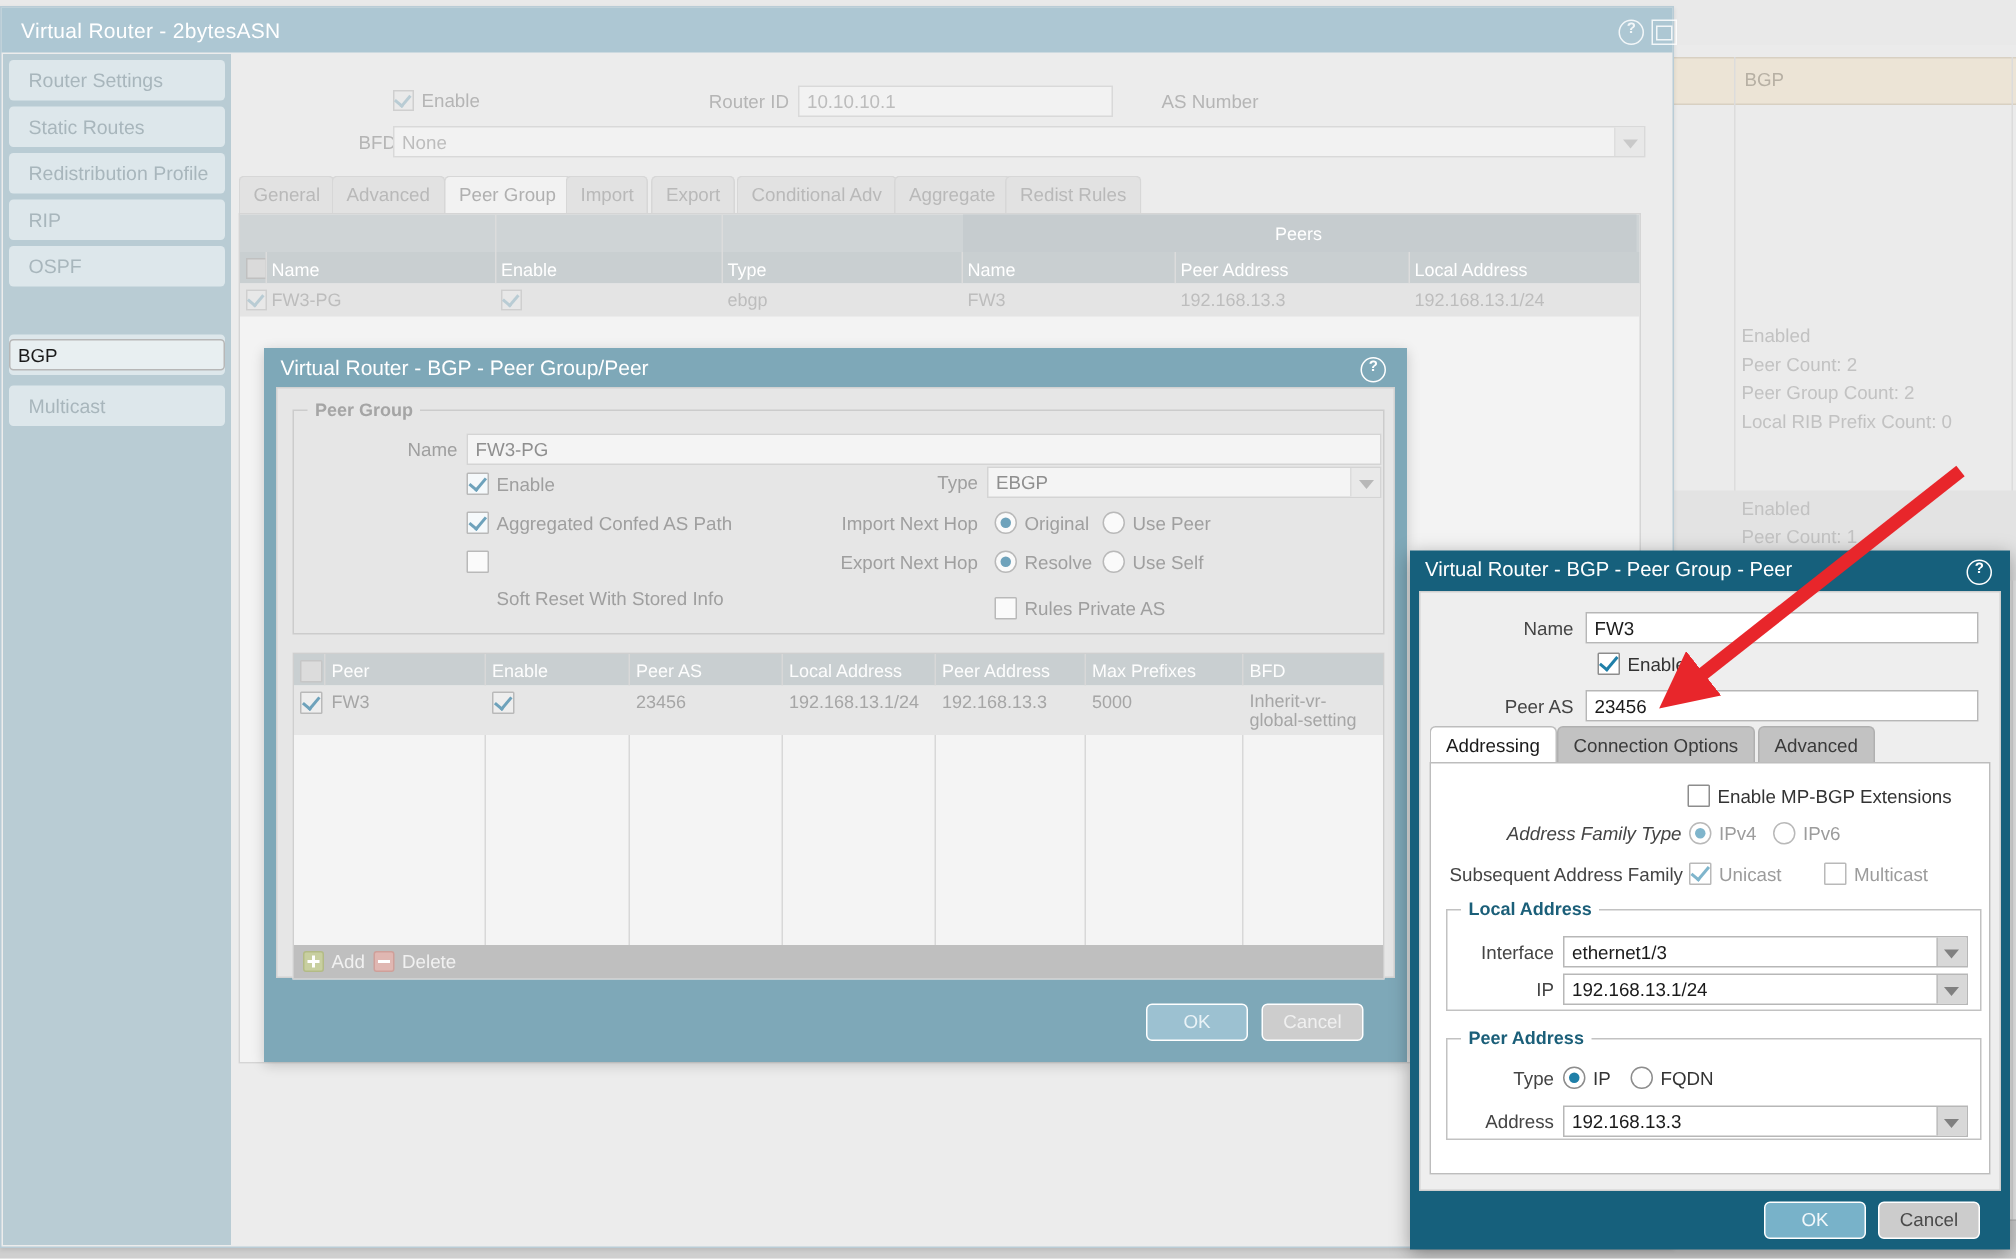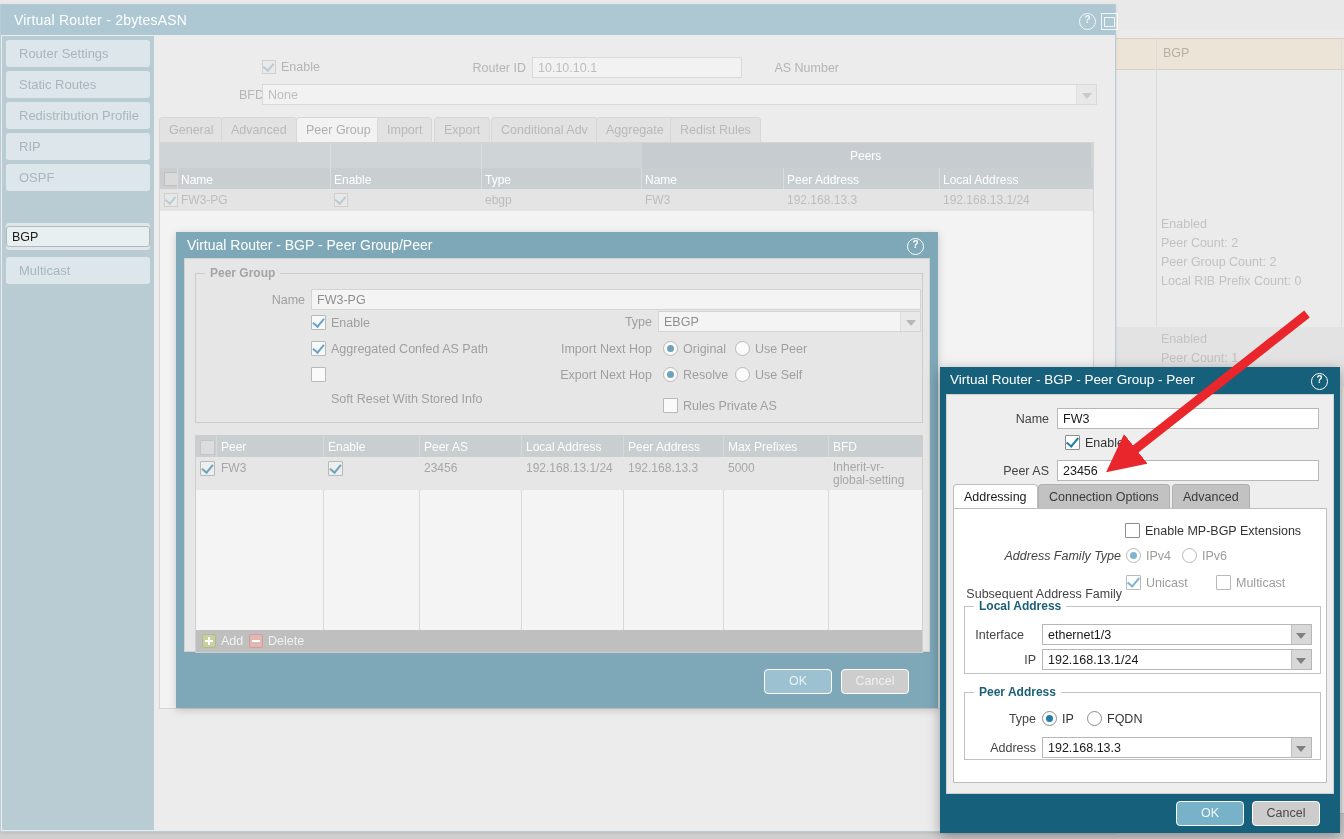--- a/index.html
+++ b/index.html
@@ -393,30 +393,30 @@
 
       <div class="cb" style="left:171px;top:14px;"></div>
       <span class="cbtxt" style="left:191px;top:15px;">Enable MP-BGP Extensions</span>
 
       <span class="lbl" style="left:15px;top:40px;width:152px;font-style:italic;">Address Family Type</span>
       <div class="rb dis on" style="left:172px;top:39px;"></div>
       <span class="cbtxt dis" style="left:192px;top:40px;">IPv4</span>
       <div class="rb dis" style="left:228px;top:39px;"></div>
       <span class="cbtxt dis" style="left:248px;top:40px;">IPv6</span>
 
-      <span class="lbl" style="left:4px;top:67px;width:164px;margin-top:11px;">Subsequent Address Family</span>
+      <span class="lbl" style="left:4px;top:67px;width:164px;">Subsequent Address Family</span>
       <div class="cb dis on" style="left:172px;top:66px;"></div>
       <span class="cbtxt dis" style="left:192px;top:67px;">Unicast</span>
       <div class="cb dis" style="left:262px;top:66px;"></div>
       <span class="cbtxt dis" style="left:282px;top:67px;">Multicast</span>
 
       <div class="fieldset" style="left:10px;top:97px;width:355px;height:66px;">
         <span class="legend">Local Address</span>
       </div>
-      <span class="lbl" style="left:8px;top:119px;width:62px;">Interface</span>
+      <span class="lbl" style="left:20px;top:119px;width:62px;">Interface</span>
       <div class="sel" style="left:88px;top:115px;width:270px;">
         <span>ethernet1/3</span>
         <span class="arr"></span>
       </div>
       <span class="lbl" style="left:20px;top:144px;width:62px;">IP</span>
       <div class="sel" style="left:88px;top:140px;width:270px;">
         <span>192.168.13.1/24</span>
         <span class="arr"></span>
       </div>
 

